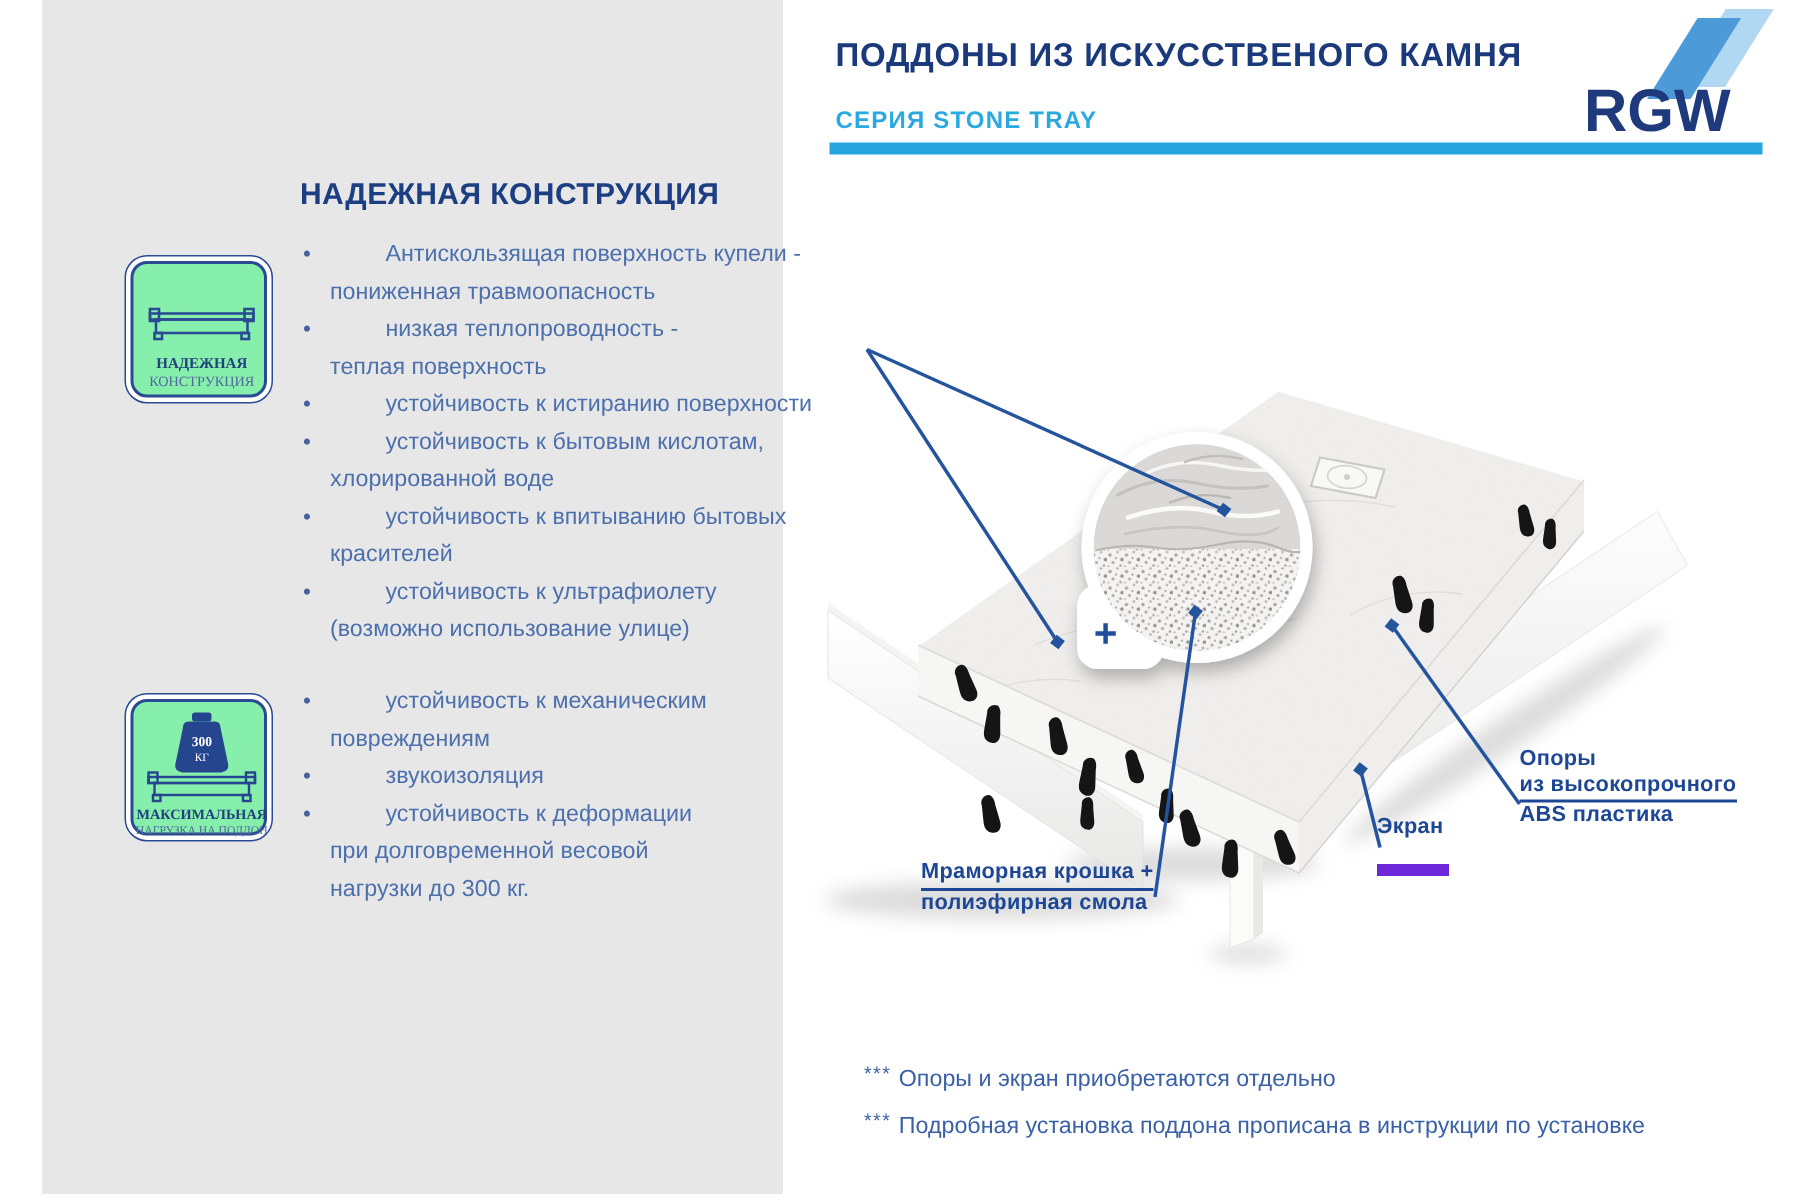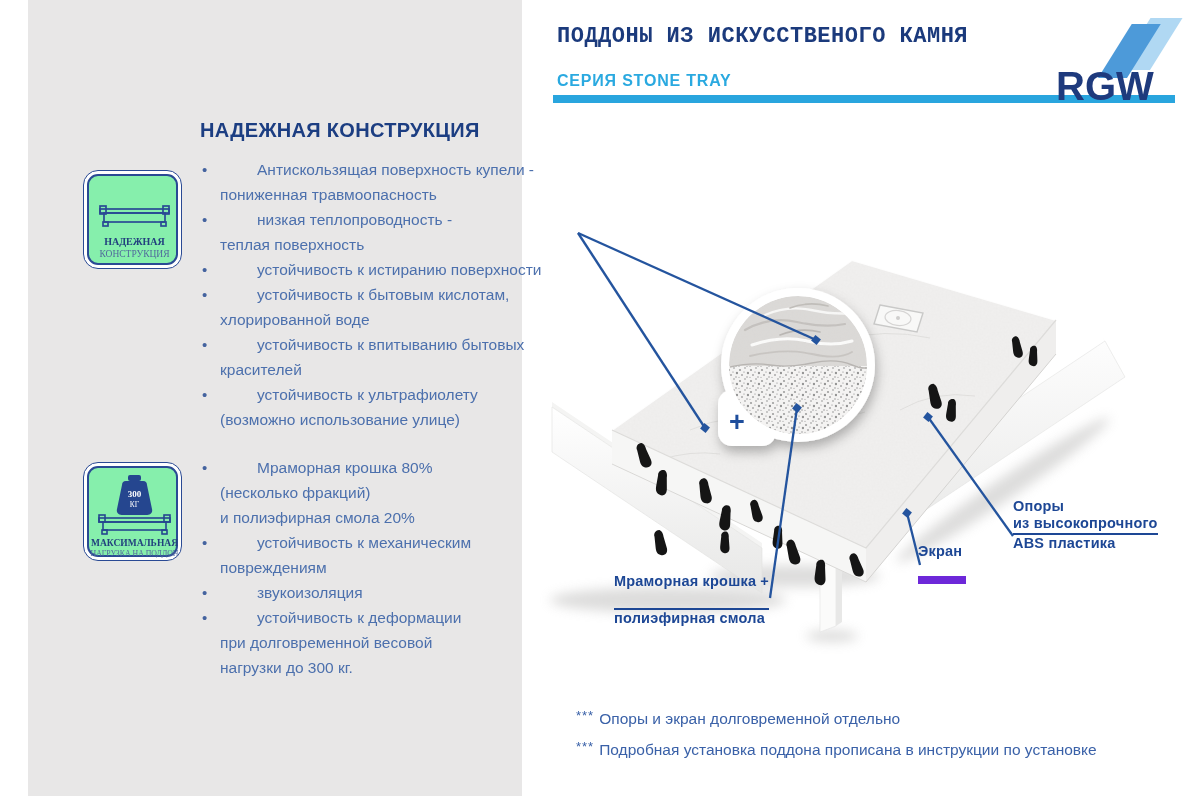--- a/index.html
+++ b/index.html
@@ -14,40 +14,40 @@
   .feature-icon .inner{position:absolute;inset:3px;border:2px solid #2a4a94;border-radius:11px;background:#86efac;font-family:Liberation Serif, serif;}
   #icon-box-1{top:170px;} #icon-box-2{top:462px;}
   .blist{position:absolute;left:172px;width:348px;margin:0;padding:0;list-style:none;}
   #blist-1{top:157px;} #blist-2{top:455px;}
   .blist li{position:relative;padding-left:20px;margin:0;color:#4c70ad;font-size:15.5px;
         line-height:25px;}
   .blist li::before{content:"•";position:absolute;left:2px;top:0;color:#44639f;font-size:15px;}
   .blist li span{white-space:pre-line;margin-left:37px;}
   
   #hdr-title{position:absolute;left:557px;top:24px;font-size:22px;font-weight:bold;
-        color:#1b3a7c;letter-spacing:.5px;font-family:Liberation Mono, monospace;}
+        color:#1b3a7c;letter-spacing:.5px;}
   #hdr-subtitle{position:absolute;left:557px;top:58px;font-size:16px;font-weight:bold;
         color:#2aa9e0;letter-spacing:.8px;margin-top:14px;}
   #hdr-divider{position:absolute;left:553px;top:95px;width:622px;height:8px;background:#29a5de;}
-  #logo{position:absolute;left:1056px;top:18px;width:136px;height:94px;}
+  #logo{position:absolute;left:1056px;top:6px;width:136px;height:94px;}
   .logo-par{position:absolute;transform-origin:bottom left;}
   #logo-par-light{left:62px;top:0px;width:32px;height:52px;background:#b0d8f3;transform:skewX(-32deg);}
   #logo-par-mid{left:42px;top:6px;width:29px;height:54px;background:#4d9ad9;transform:skewX(-32deg);}
   #logo-text{position:absolute;left:0px;top:46px;font-size:40px;font-weight:bold;color:#1e3a7d;letter-spacing:0px;}
   
   #diagram-svg{position:absolute;left:540px;top:180px;width:660px;height:530px;}
   .dlabel{position:absolute;color:#1d4795;font-weight:bold;font-size:14.5px;line-height:17px;letter-spacing:.2px;}
   #label-gelcoat{left:576px;top:206px;width:290px;text-align:center;font-size:15px;
         border-bottom:2px solid #1d4795;padding-bottom:5px;}
   #label-supports{left:1013px;top:498px;}
   #label-supports .ul2{border-bottom:2px solid #1d4795;padding-bottom:1px;}
   #label-screen{left:918px;top:543px;}
   #label-screen .ul2{border-bottom:8px solid #6d28d9;padding-bottom:16px;padding-right:4px;}
   #label-marble{left:614px;top:573px;}
-  #label-marble .ul2{border-bottom:2px solid #1d4795;padding-bottom:18px;}
+  #label-marble .ul2{border-bottom:2px solid #1d4795;padding-bottom:2px;}
   .fitw{width:fit-content;}
   
   .footnote{position:absolute;left:576px;color:#3a61a8;font-size:15.5px;}
   #footnote-1{top:708px;} #footnote-2{top:739px;}
   .footnote .stars{font-size:13px;vertical-align:4px;letter-spacing:1px;margin-right:5px;}
 </style>
 </head>
 <body>
 
 <div id="page">
@@ -101,23 +101,20 @@
             <rect x="13" y="62" width="5" height="4"></rect>
             <rect x="73" y="62" width="5" height="4"></rect>
           </g>
           <text x="45.5" y="78" text-anchor="middle" font-size="9.5" font-weight="bold" fill="#22407e">МАКСИМАЛЬНАЯ</text>
           <text x="45.5" y="88" text-anchor="middle" font-size="7.8" fill="#51699c">НАГРУЗКА НА ПОДДОН</text>
         </svg>
       </div>
     </div>
 
     <ul class="blist" id="blist-2">
-      <li><span>Мраморная крошка 80%
-(несколько фракций)
-и полиэфирная смола 20%</span></li>
       <li><span>устойчивость к механическим
 повреждениям</span></li>
       <li><span>звукоизоляция</span></li>
       <li><span>устойчивость к деформации
 при долговременной весовой
 нагрузки до 300 кг.</span></li>
     </ul>
   </div>
 
   <div id="hdr-title">ПОДДОНЫ ИЗ ИСКУССТВЕНОГО КАМНЯ</div>
@@ -281,19 +278,19 @@
   <div class="dlabel" id="label-screen">
     <div class="ul2 fitw">Экран</div>
   </div>
 
   <div class="dlabel" id="label-marble">
     <div class="ul2 fitw">Мраморная крошка +</div>
     <div>полиэфирная смола</div>
   </div>
 
   <div class="footnote" id="footnote-1">
-    <span class="stars">***</span><span>Опоры и экран долговременной отдельно</span>
+    <span class="stars">***</span><span>Опоры и экран приобретаются отдельно</span>
   </div>
   <div class="footnote" id="footnote-2">
     <span class="stars">***</span><span>Подробная установка поддона прописана в инструкции по установке</span>
   </div>
 
 </div>
 
 </body></html>

